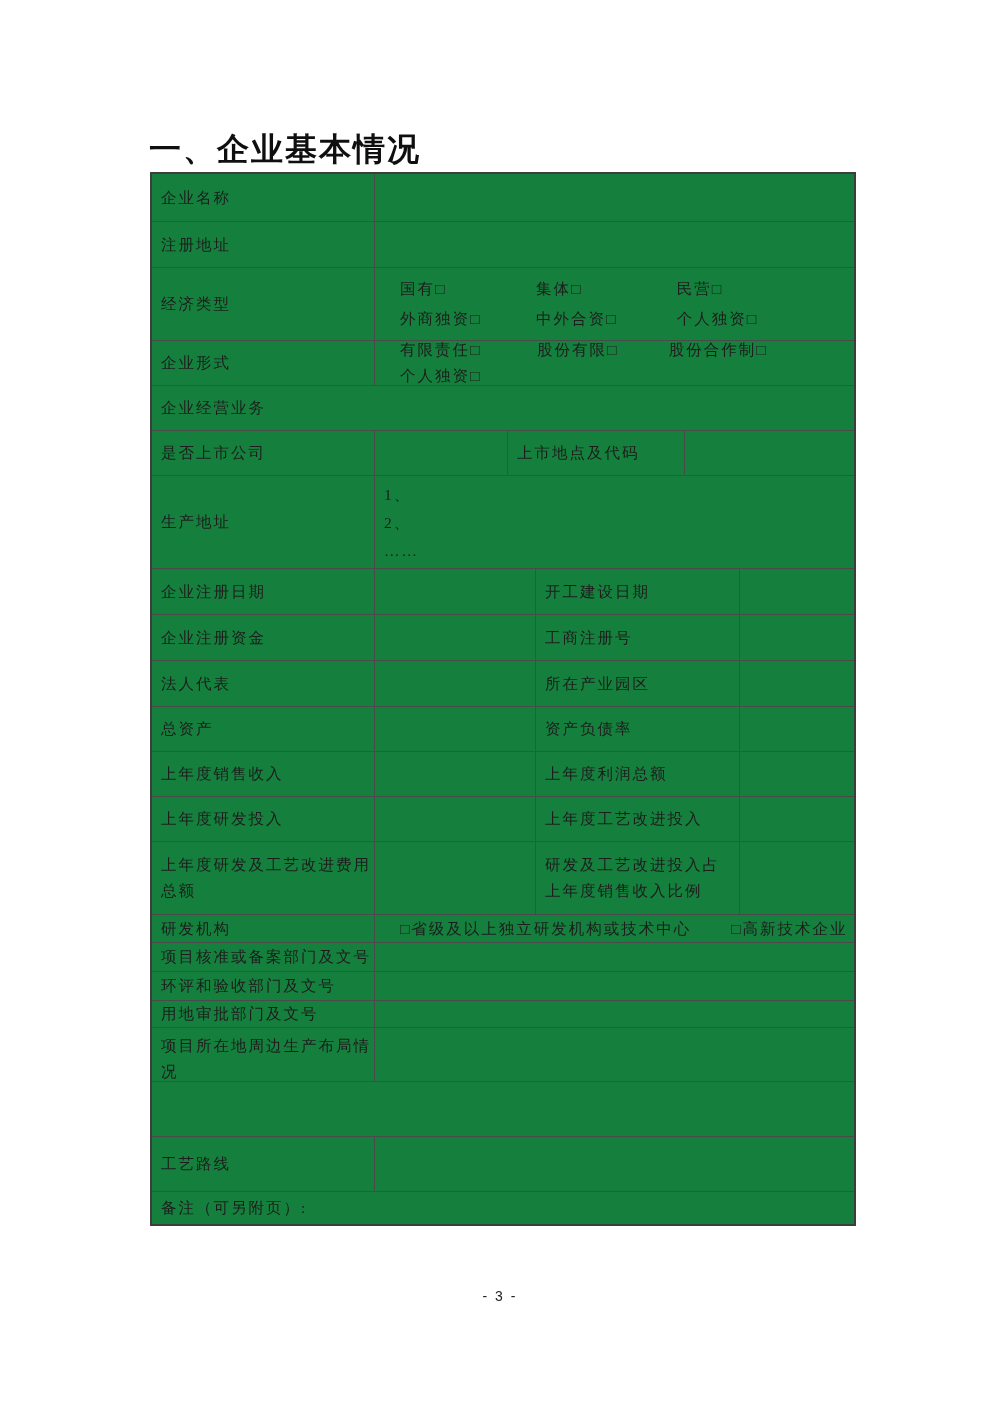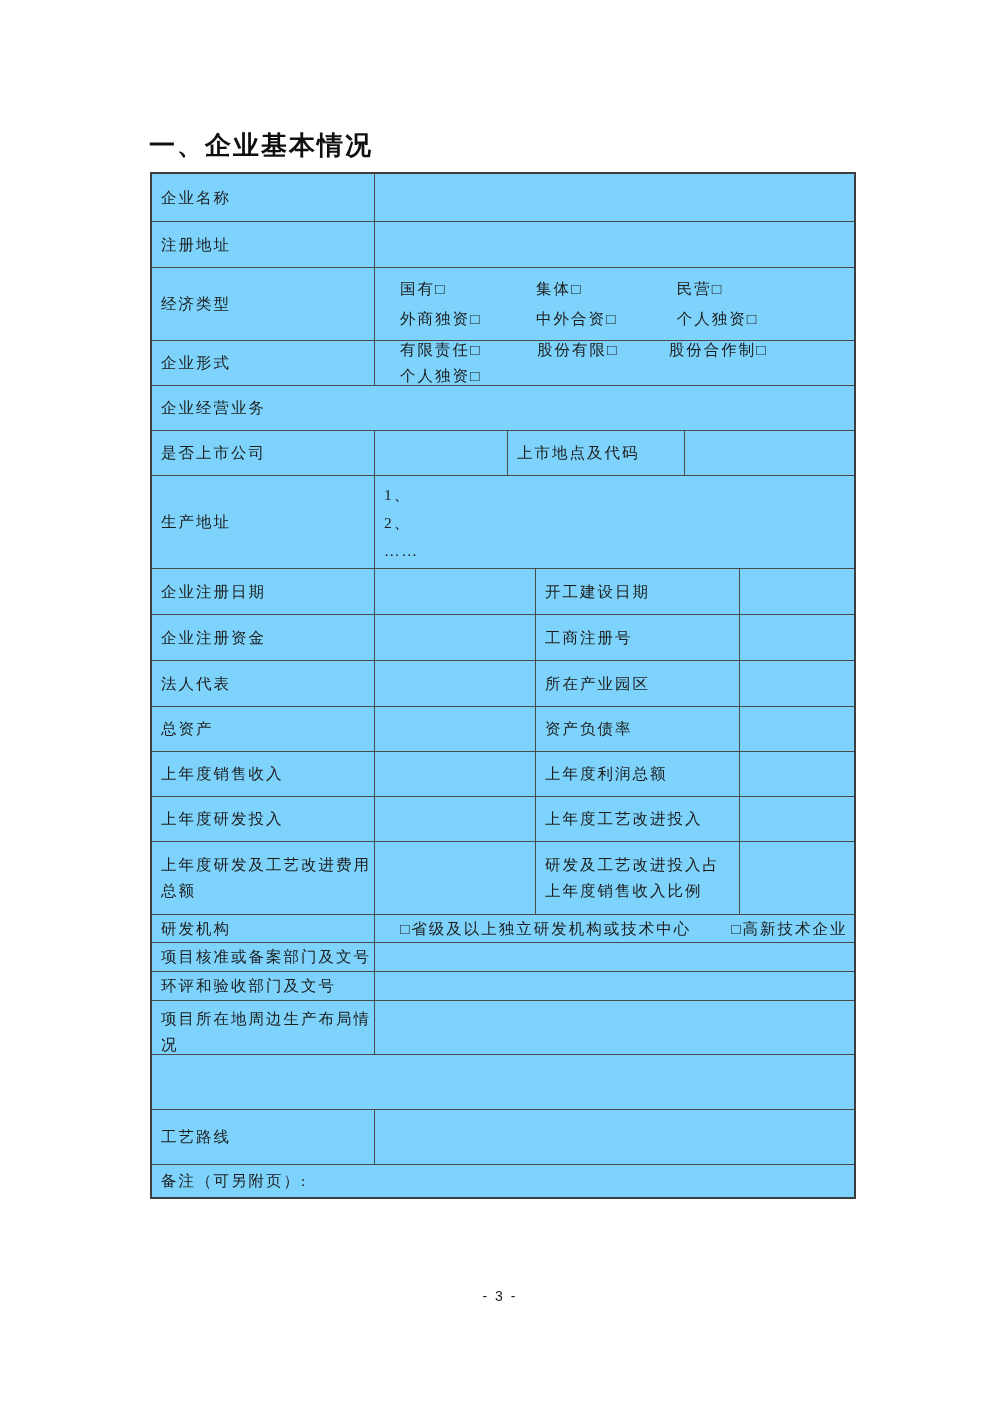--- a/index.html
+++ b/index.html
@@ -4,25 +4,25 @@
 <style>
   html,body{margin:0;padding:0;background:#ffffff;}
   .page{
     position:relative;width:1000px;height:1414px;background:#ffffff;
     font-family:"Liberation Serif","DejaVu Serif",serif;color:#1d1d1d;
     overflow:hidden;
   }
   .title{
     position:absolute;left:149px;top:128px;margin:0;
     font-family:"Liberation Sans","DejaVu Sans",sans-serif;
-    font-size:26px;font-weight:700;letter-spacing:2px;color:#0f0f0f;
+    font-size:32px;font-weight:700;letter-spacing:2px;color:#0f0f0f;
   }
   .tbl{
     position:absolute;left:150px;top:172px;width:706px;
-    border:2px solid #3d3d3d;box-sizing:border-box;background:#7dd3fc;
+    border:2px solid #3d3d3d;box-sizing:border-box;background:#15803d;
   }
   .row{display:flex;box-sizing:border-box;border-top:1px solid #4a4a4a;}
   .row:first-child{border-top:none;}
   .cell{
     box-sizing:border-box;padding:2px 6px 2px 9px;
     display:flex;align-items:center;
     font-size:15.5px;letter-spacing:2px;line-height:26px;color:#1d1d1d;
   }
   .cell+.cell{border-left:1px solid #4a4a4a;}
   .wL{width:222px;flex:none;padding-right:2px;}
@@ -183,20 +183,24 @@
     <div class="row" style="height:29px">
       <div class="cell wL">项目核准或备案部门及文号</div>
       <div class="cell grow"></div>
     </div>
 
     <div class="row" style="height:29px">
       <div class="cell wL">环评和验收部门及文号</div>
       <div class="cell grow"></div>
     </div>
 
+    <div class="row" style="height:27px">
+      <div class="cell wL">用地审批部门及文号</div>
+      <div class="cell grow"></div>
+    </div>
 
     <div class="row" style="height:54px">
       <div class="cell wL top">项目所在地周边生产布局情况</div>
       <div class="cell grow"></div>
     </div>
 
     <div class="row" style="height:55px">
       <div class="cell grow"></div>
     </div>
 

